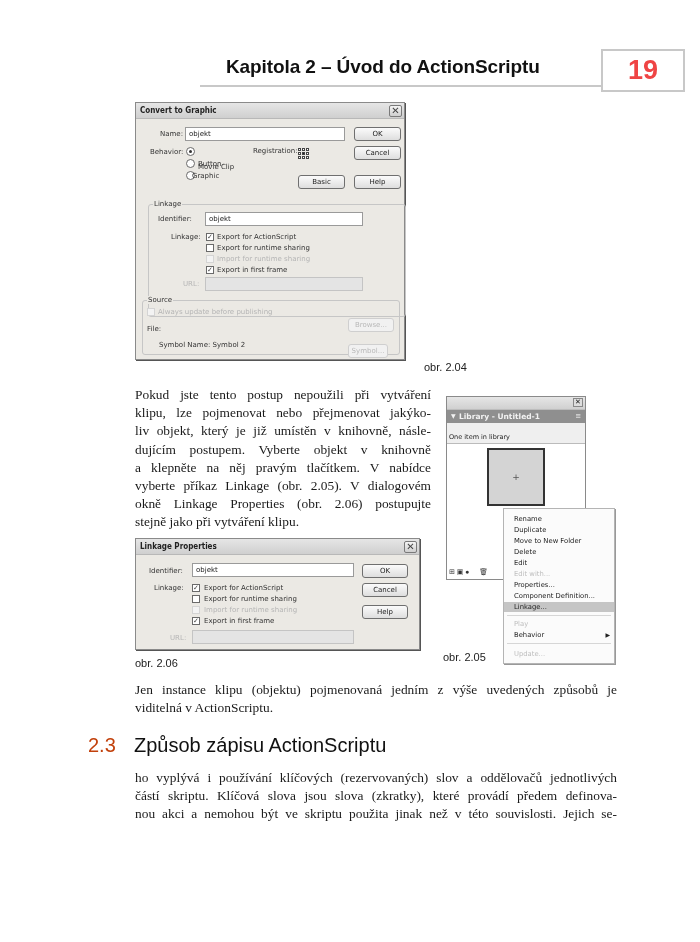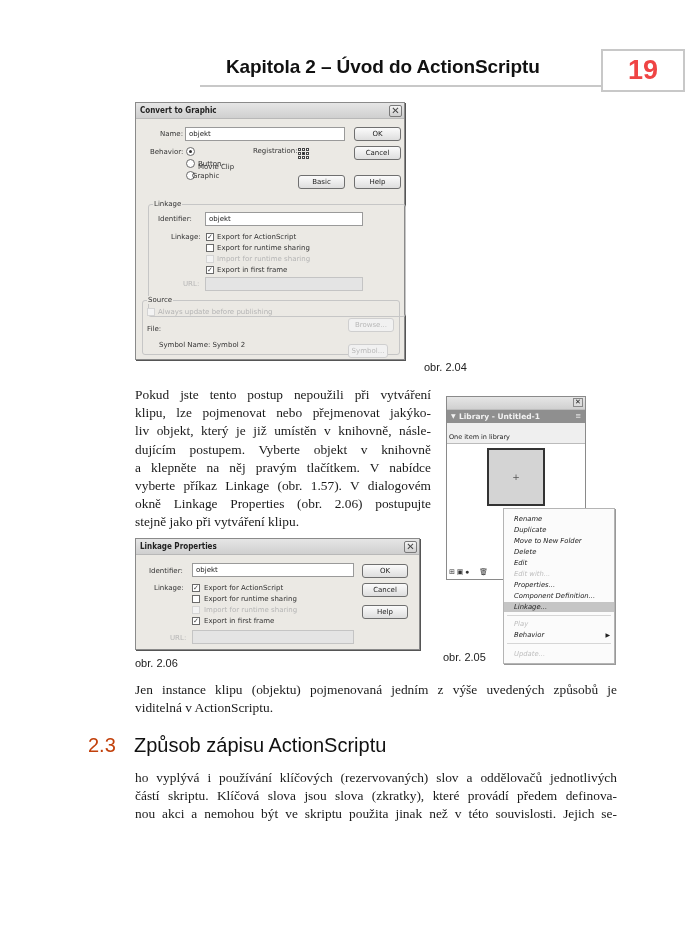--- a/index.html
+++ b/index.html
@@ -48,21 +48,21 @@
   .lib-top { height: 13px; background: linear-gradient(#e6e6e6,#d0d0d0); position: relative; border-bottom: 1px solid #bdbdbd; }
   .lib-head { height: 13px; background: #8f8f8f; color: #f2f2f2; font-weight: bold; font-size: 7.5px; padding: 2px 0 0 12px; position: relative; }
   .lib-count { height: 10px; background: #efefef; border-bottom: 1px solid #bbb; font-size: 6.5px; padding: 10px 2px; color: #222; }
   .lib-preview { position: relative; height: 73px; background: #fff; border-bottom: 1px solid #aaa; }
   .lib-thumb { position: absolute; left: 40px; top: 4px; width: 58px; height: 58px; border: 2px solid #333; background: #d4d4d4; text-align: center; line-height: 54px; font-size: 9px; color: #555; }
   .lib-cols { height: 11px; background: #e4e4e4; border-bottom: 1px solid #999; position: relative; font-size: 6.5px; }
   .lib-row { height: 11px; background: #cfcfcf; position: relative; font-size: 6.5px; }
   .lib-bottom { position: absolute; left: 446px; top: 516px; width: 140px; height: 64px; background: #fff; border: 1px solid #8a8a8a; border-top: none; }
 
   
-  .ctx { position: absolute; left: 503px; top: 508px; width: 112px; height: 156px; background: #fbfbfb; border: 1px solid #b4b4b4; box-shadow: 1px 1px 0 #999; font-family: "DejaVu Sans", sans-serif; font-size: 6.8px; color: #222; font-style: italic; }
+  .ctx { position: absolute; left: 503px; top: 508px; width: 112px; height: 156px; background: #fbfbfb; border: 1px solid #b4b4b4; box-shadow: 1px 1px 0 #999; font-family: "DejaVu Sans", sans-serif; font-size: 6.8px; color: #222; }
   .ctx .mi { position: absolute; left: 0; width: 110px; height: 10px; padding-left: 10px; line-height: 10px; white-space: nowrap; }
   .ctx .mi.dis { color: #bdbdbd; }
   .ctx .mi.sel { background: #c5c5c5; }
   .ctx .sep { position: absolute; left: 3px; width: 104px; height: 1px; background: #d6d6d6; }
   .ctx .arrow { position: absolute; right: 4px; top: 0; font-size: 6px; }
 </style>
 </head>
 <body>
 
 <div class="run-header">
@@ -136,21 +136,21 @@
   </div>
 </div>
 <div class="caption" style="left:424px; top:361px;">obr. 2.04</div>
 
 <div class="para" style="left:135px; top:386px; width:296px;">
   <span class="ln">Pokud jste tento postup nepoužili při vytváření</span>
   <span class="ln">klipu, lze pojmenovat nebo přejmenovat jakýko-</span>
   <span class="ln">liv objekt, který je již umístěn v knihovně, násle-</span>
   <span class="ln">dujícím postupem. Vyberte objekt v knihovně</span>
   <span class="ln">a klepněte na něj pravým tlačítkem. V nabídce</span>
-  <span class="ln">vyberte příkaz Linkage (obr. 1.57). V dialogovém</span>
+  <span class="ln">vyberte příkaz Linkage (obr. 2.05). V dialogovém</span>
   <span class="ln">okně Linkage Properties (obr. 2.06) postupujte</span>
   <span class="ln last">stejně jako při vytváření klipu.</span>
 </div>
 
 <div class="lib">
   <div class="lib-top">
     <span class="closebtn" style="position:absolute; right:2px; top:1px; width:10px; height:9px; font-size:7px; line-height:7px; border:1px solid #888; background:#ddd; text-align:center;">✕</span>
   </div>
   <div class="lib-head">
     <span style="position:absolute; left:4px; top:2px; font-size:6px;">▼</span>

